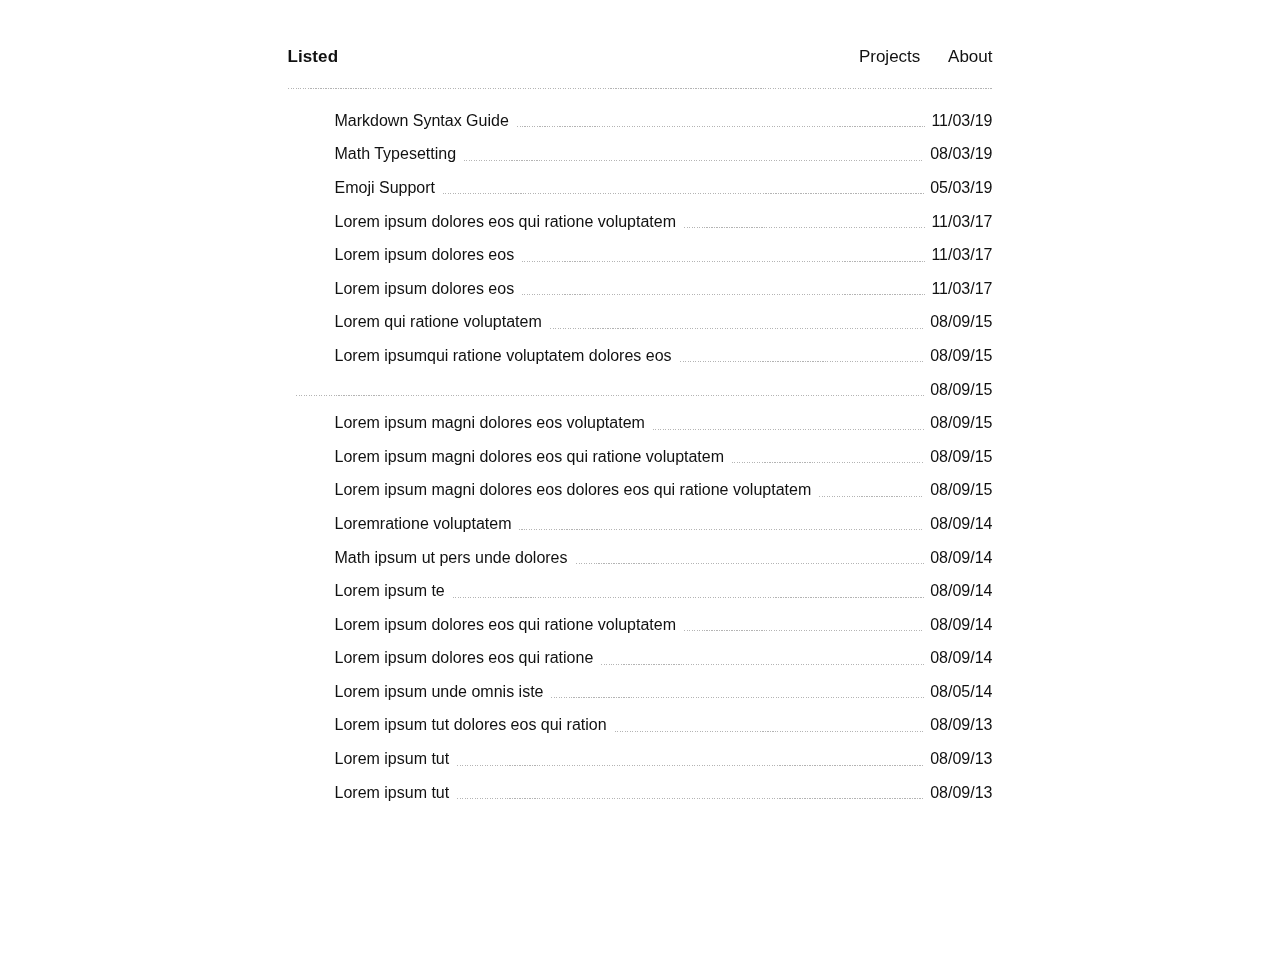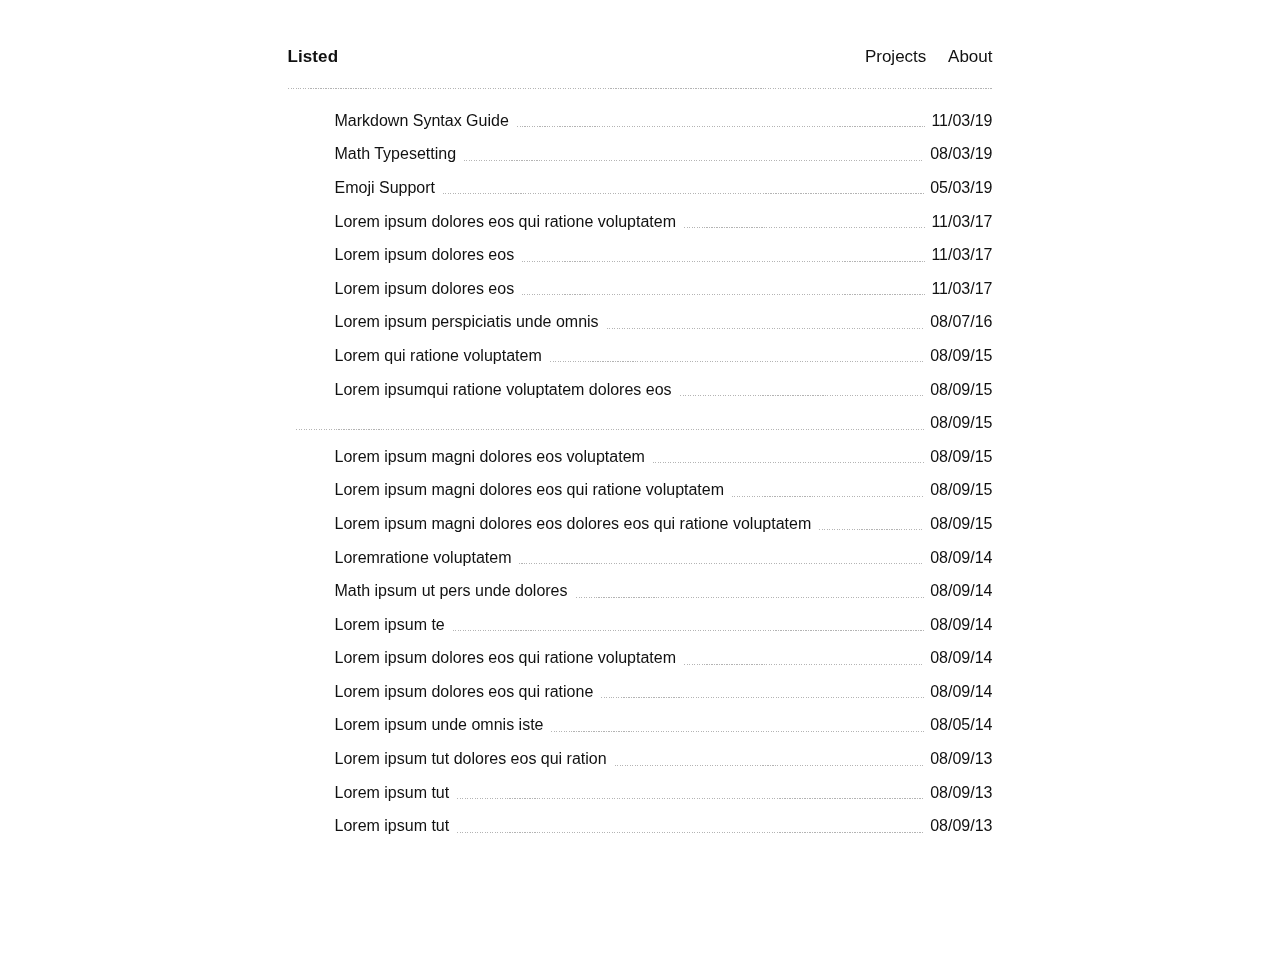--- a/index.html
+++ b/index.html
@@ -26,21 +26,21 @@
     justify-content: space-between;
     align-items: baseline;
     font-size: 17px;
     line-height: 19px;
   }
   .brand {
     font-weight: 700;
     letter-spacing: 0.1px;
   }
   .site-nav a {
-    margin-left: 17px;
+    margin-left: 23px;
     font-weight: 400;
   }
   
   .divider {
     margin-top: 22px;
     height: 1px;
     background-image: repeating-linear-gradient(
       to right,
       #b4b4b4 0, #b4b4b4 1px,
       transparent 1px, transparent 2.5px
@@ -126,25 +126,20 @@
       <span class="post-date">11/03/17</span>
     </li>
 
     <li class="post-row">
       <a class="post-title">Lorem ipsum dolores eos</a>
       <span class="leader"></span>
       <span class="post-date">11/03/17</span>
     </li>
 
 
-    <li class="post-row">
-      <a class="post-title">Lorem ipsum perspiciatis unde omnis</a>
-      <span class="leader"></span>
-      <span class="post-date">08/07/16</span>
-    </li>
 
     <li class="post-row">
       <a class="post-title">Lorem qui ratione voluptatem</a>
       <span class="leader"></span>
       <span class="post-date">08/09/15</span>
     </li>
 
     <li class="post-row">
       <a class="post-title">Lorem ipsumqui ratione voluptatem dolores eos</a>
       <span class="leader"></span>

